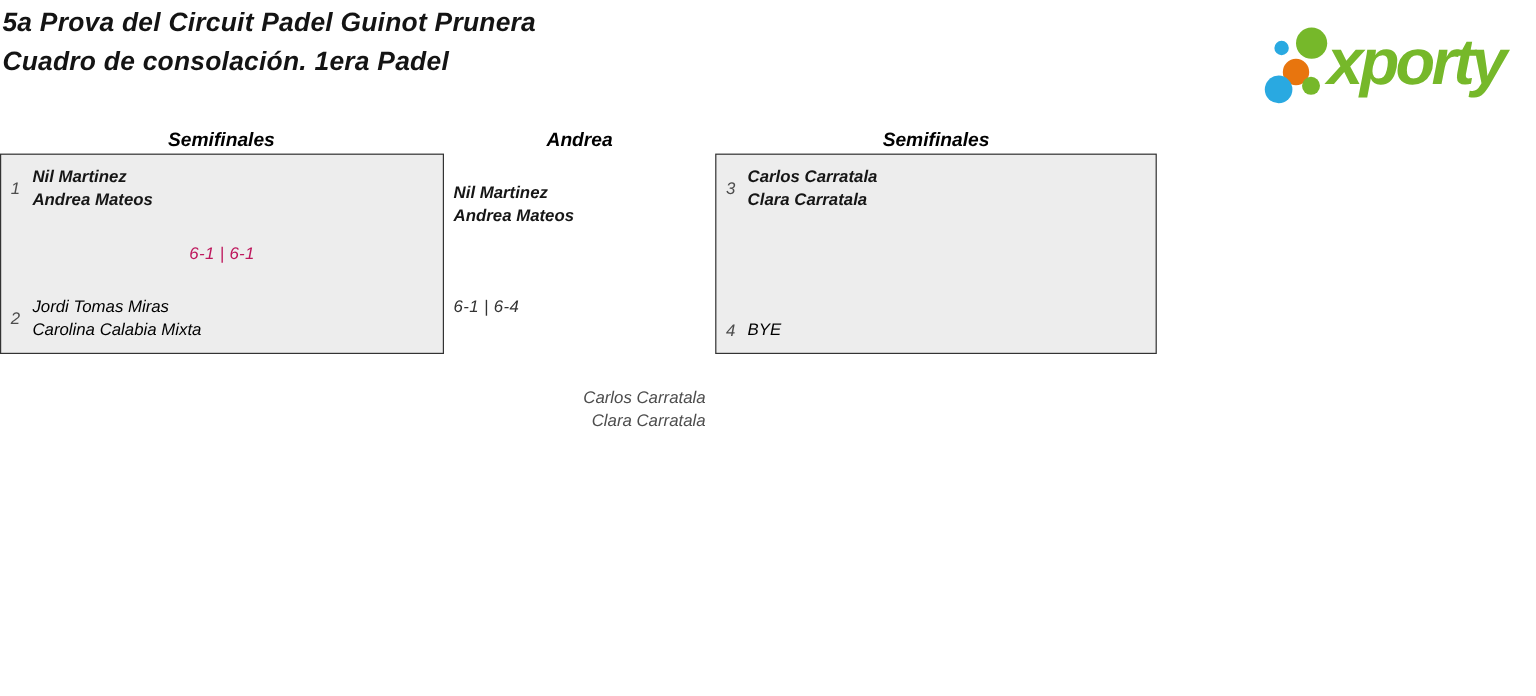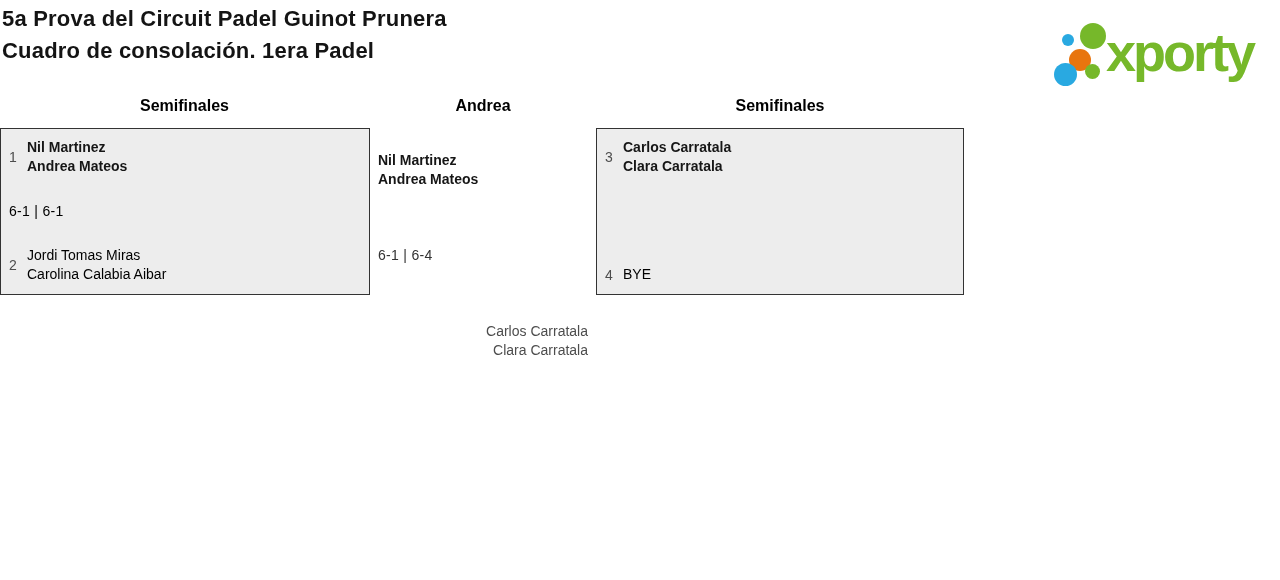--- a/index.html
+++ b/index.html
@@ -7,20 +7,21 @@
     padding: 0;
     background: #ffffff;
     font-family: "Liberation Sans", "DejaVu Sans", sans-serif;
   }
   .page {
     position: relative;
     width: 1280px;
     height: 580px;
     background: #ffffff;
     overflow: hidden;
+    font-style: italic;
   }
 
   
   .title-block {
     position: absolute;
     left: 2px;
     top: 3px;
     font-size: 22px;
     font-weight: 700;
     line-height: 32px;
@@ -51,21 +52,21 @@
     line-height: 64px;
     font-size: 54px;
     font-weight: 700;
     letter-spacing: -3px;
     color: var(--logo-green, #76b82a);
   }
 
   
   .round-header {
     position: absolute;
-    top: 97px;
+    top: 109px;
     font-size: 16px;
     font-weight: 700;
     color: #000000;
     text-align: center;
   }
   .rh-left  { left: 0;     width: 369px; }
   .rh-mid   { left: 378px; width: 210px; }
   .rh-right { left: 596px; width: 368px; }
 
   
@@ -88,22 +89,23 @@
   .seed {
     font-size: 14px;
     color: #4d4d4d;
     min-width: 9px;
     margin-right: 9px;
     flex: none;
   }
   .players { font-size: 14px; line-height: 19px; color: #000000; }
   .players.winner { font-weight: 700; color: #161616; }
   .match-score {
-    font-size: 14px;
-    color: #000000;
+    text-align: center;
+    font-size: 14px;
+    color: #be185d;
     letter-spacing: 0.3px;
     min-height: 16px;
   }
 
   
   .final-winner {
     position: absolute;
     left: 378px;
     top: 151px;
     width: 210px;
@@ -161,21 +163,21 @@
       <div class="players winner">
         <div>Nil Martinez</div>
         <div>Andrea Mateos</div>
       </div>
     </div>
     <div class="match-score">6-1 | 6-1</div>
     <div class="team">
       <span class="seed">2</span>
       <div class="players">
         <div>Jordi Tomas Miras</div>
-        <div>Carolina Calabia Aibar</div>
+        <div>Carolina Calabia Mixta</div>
       </div>
     </div>
   </div>
 
   <div class="final-winner">
     <div>Nil Martinez</div>
     <div>Andrea Mateos</div>
   </div>
   <div class="final-score">6-1 | 6-4</div>
   <div class="final-loser">

